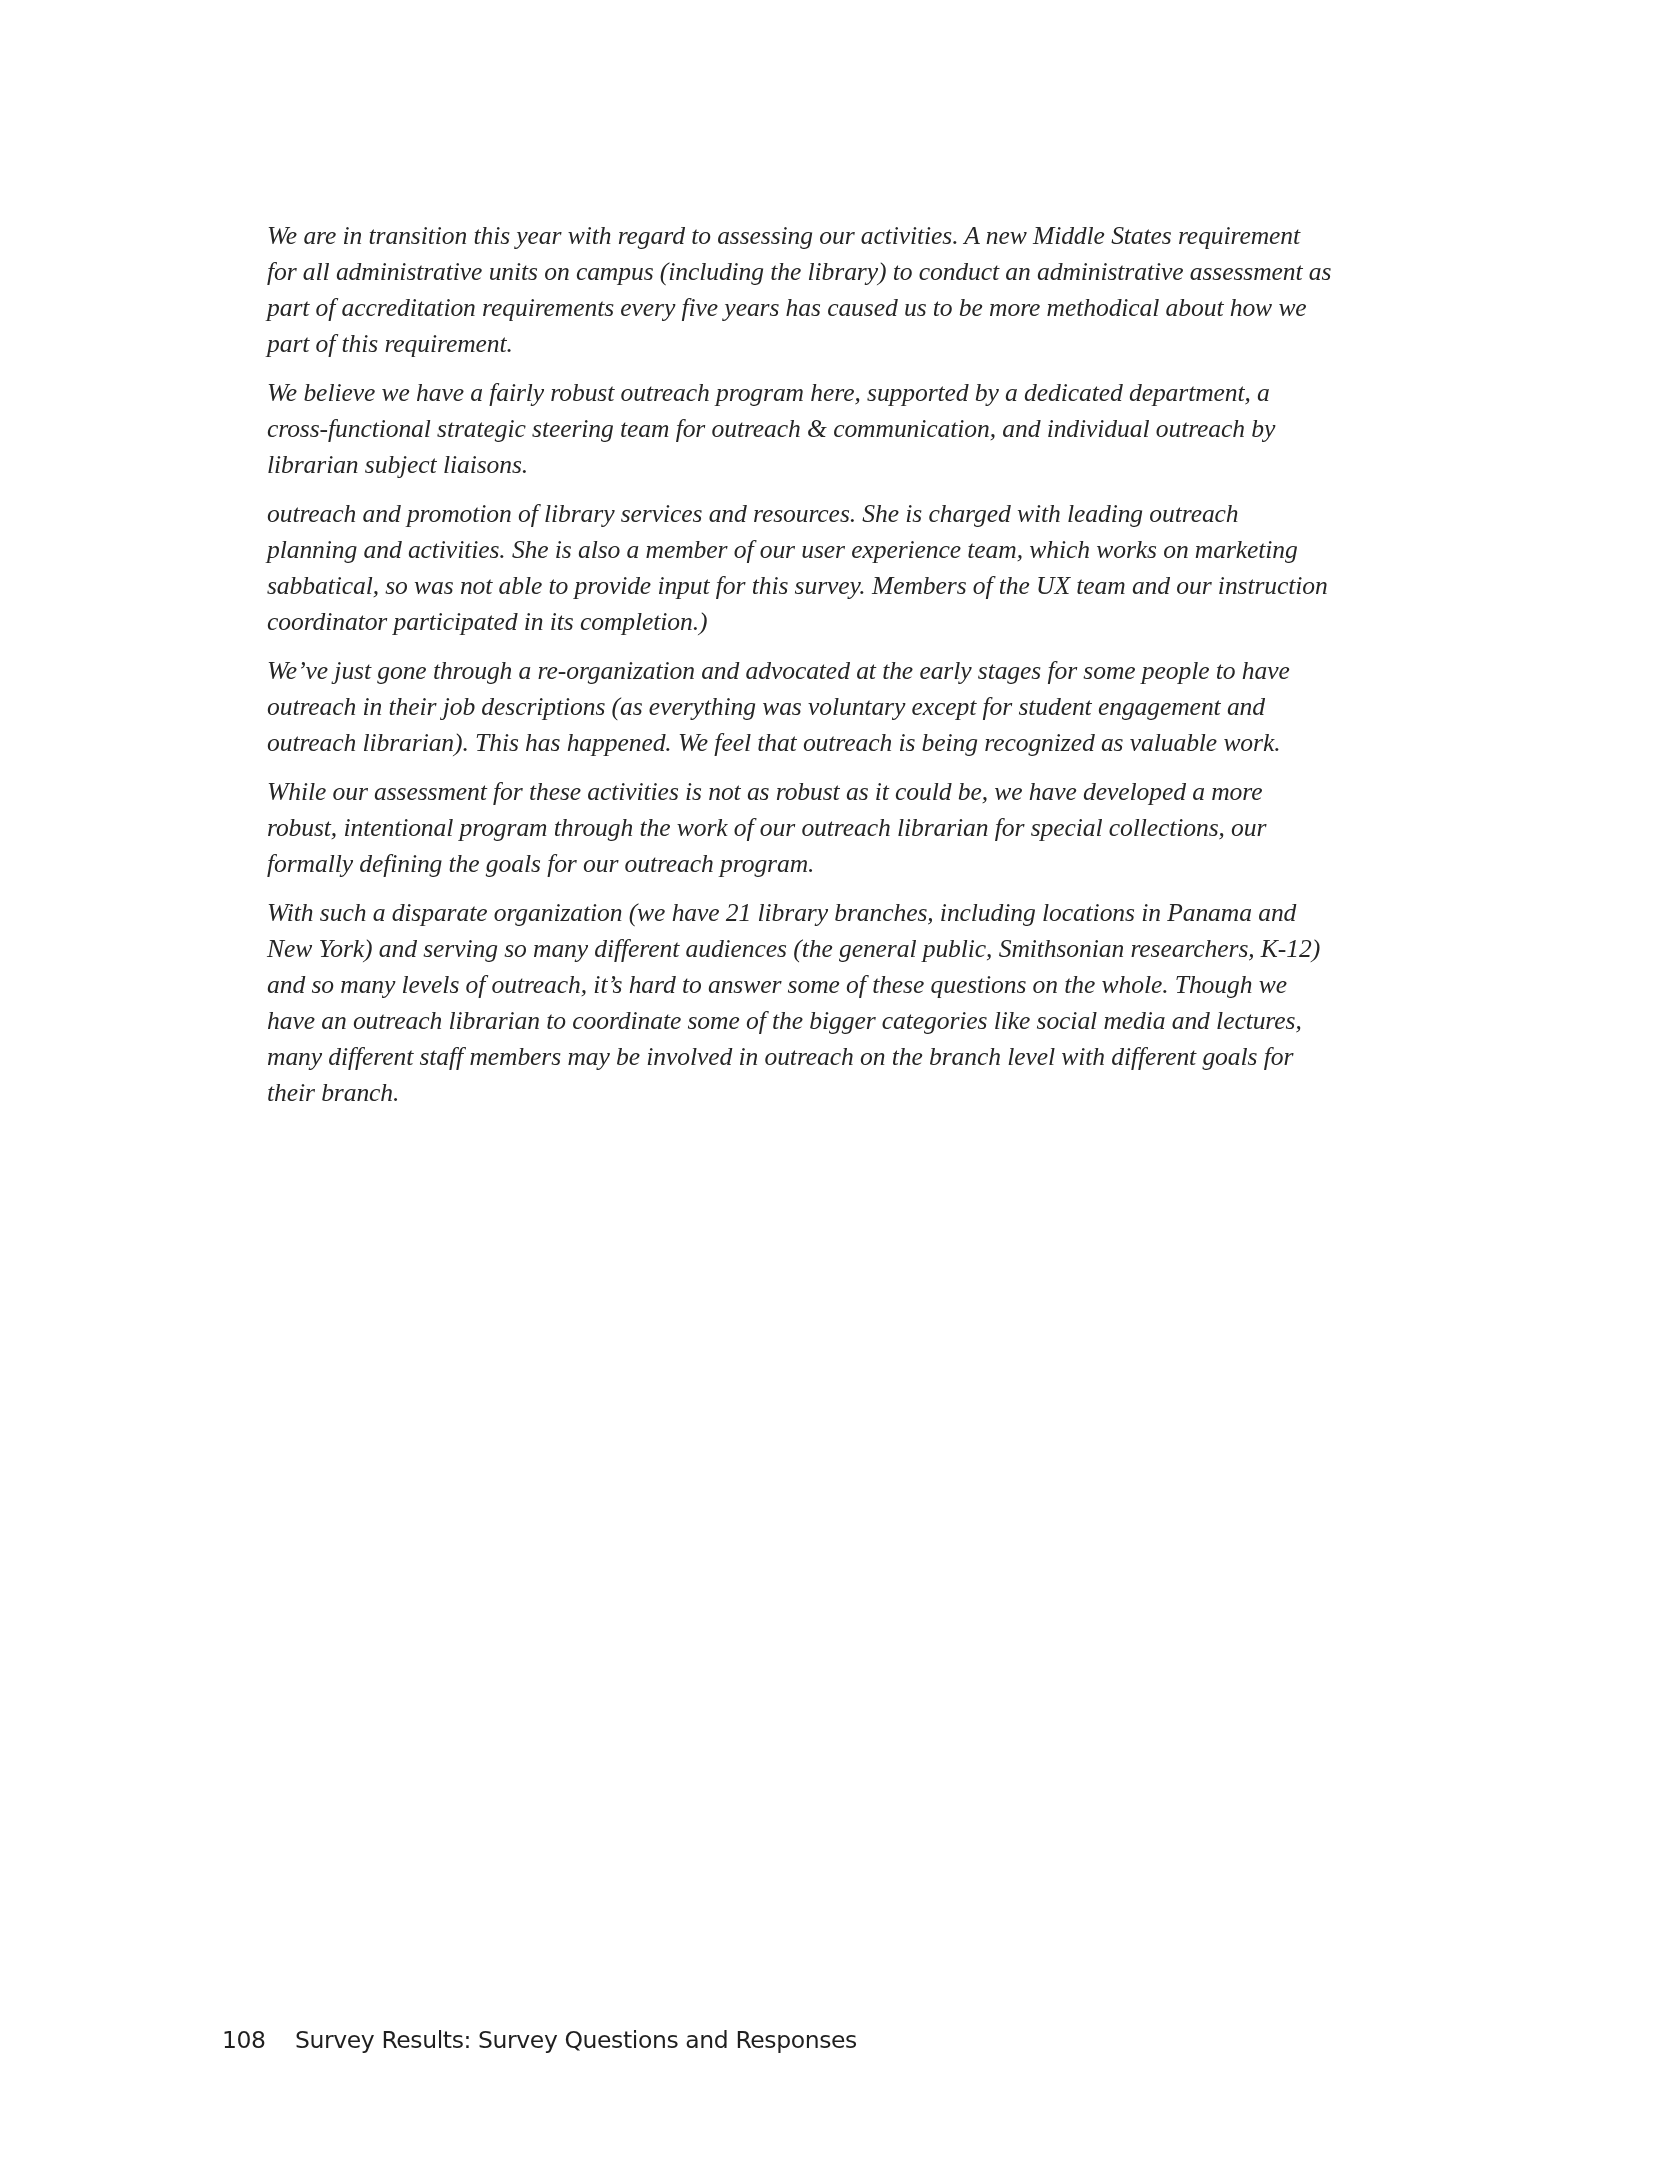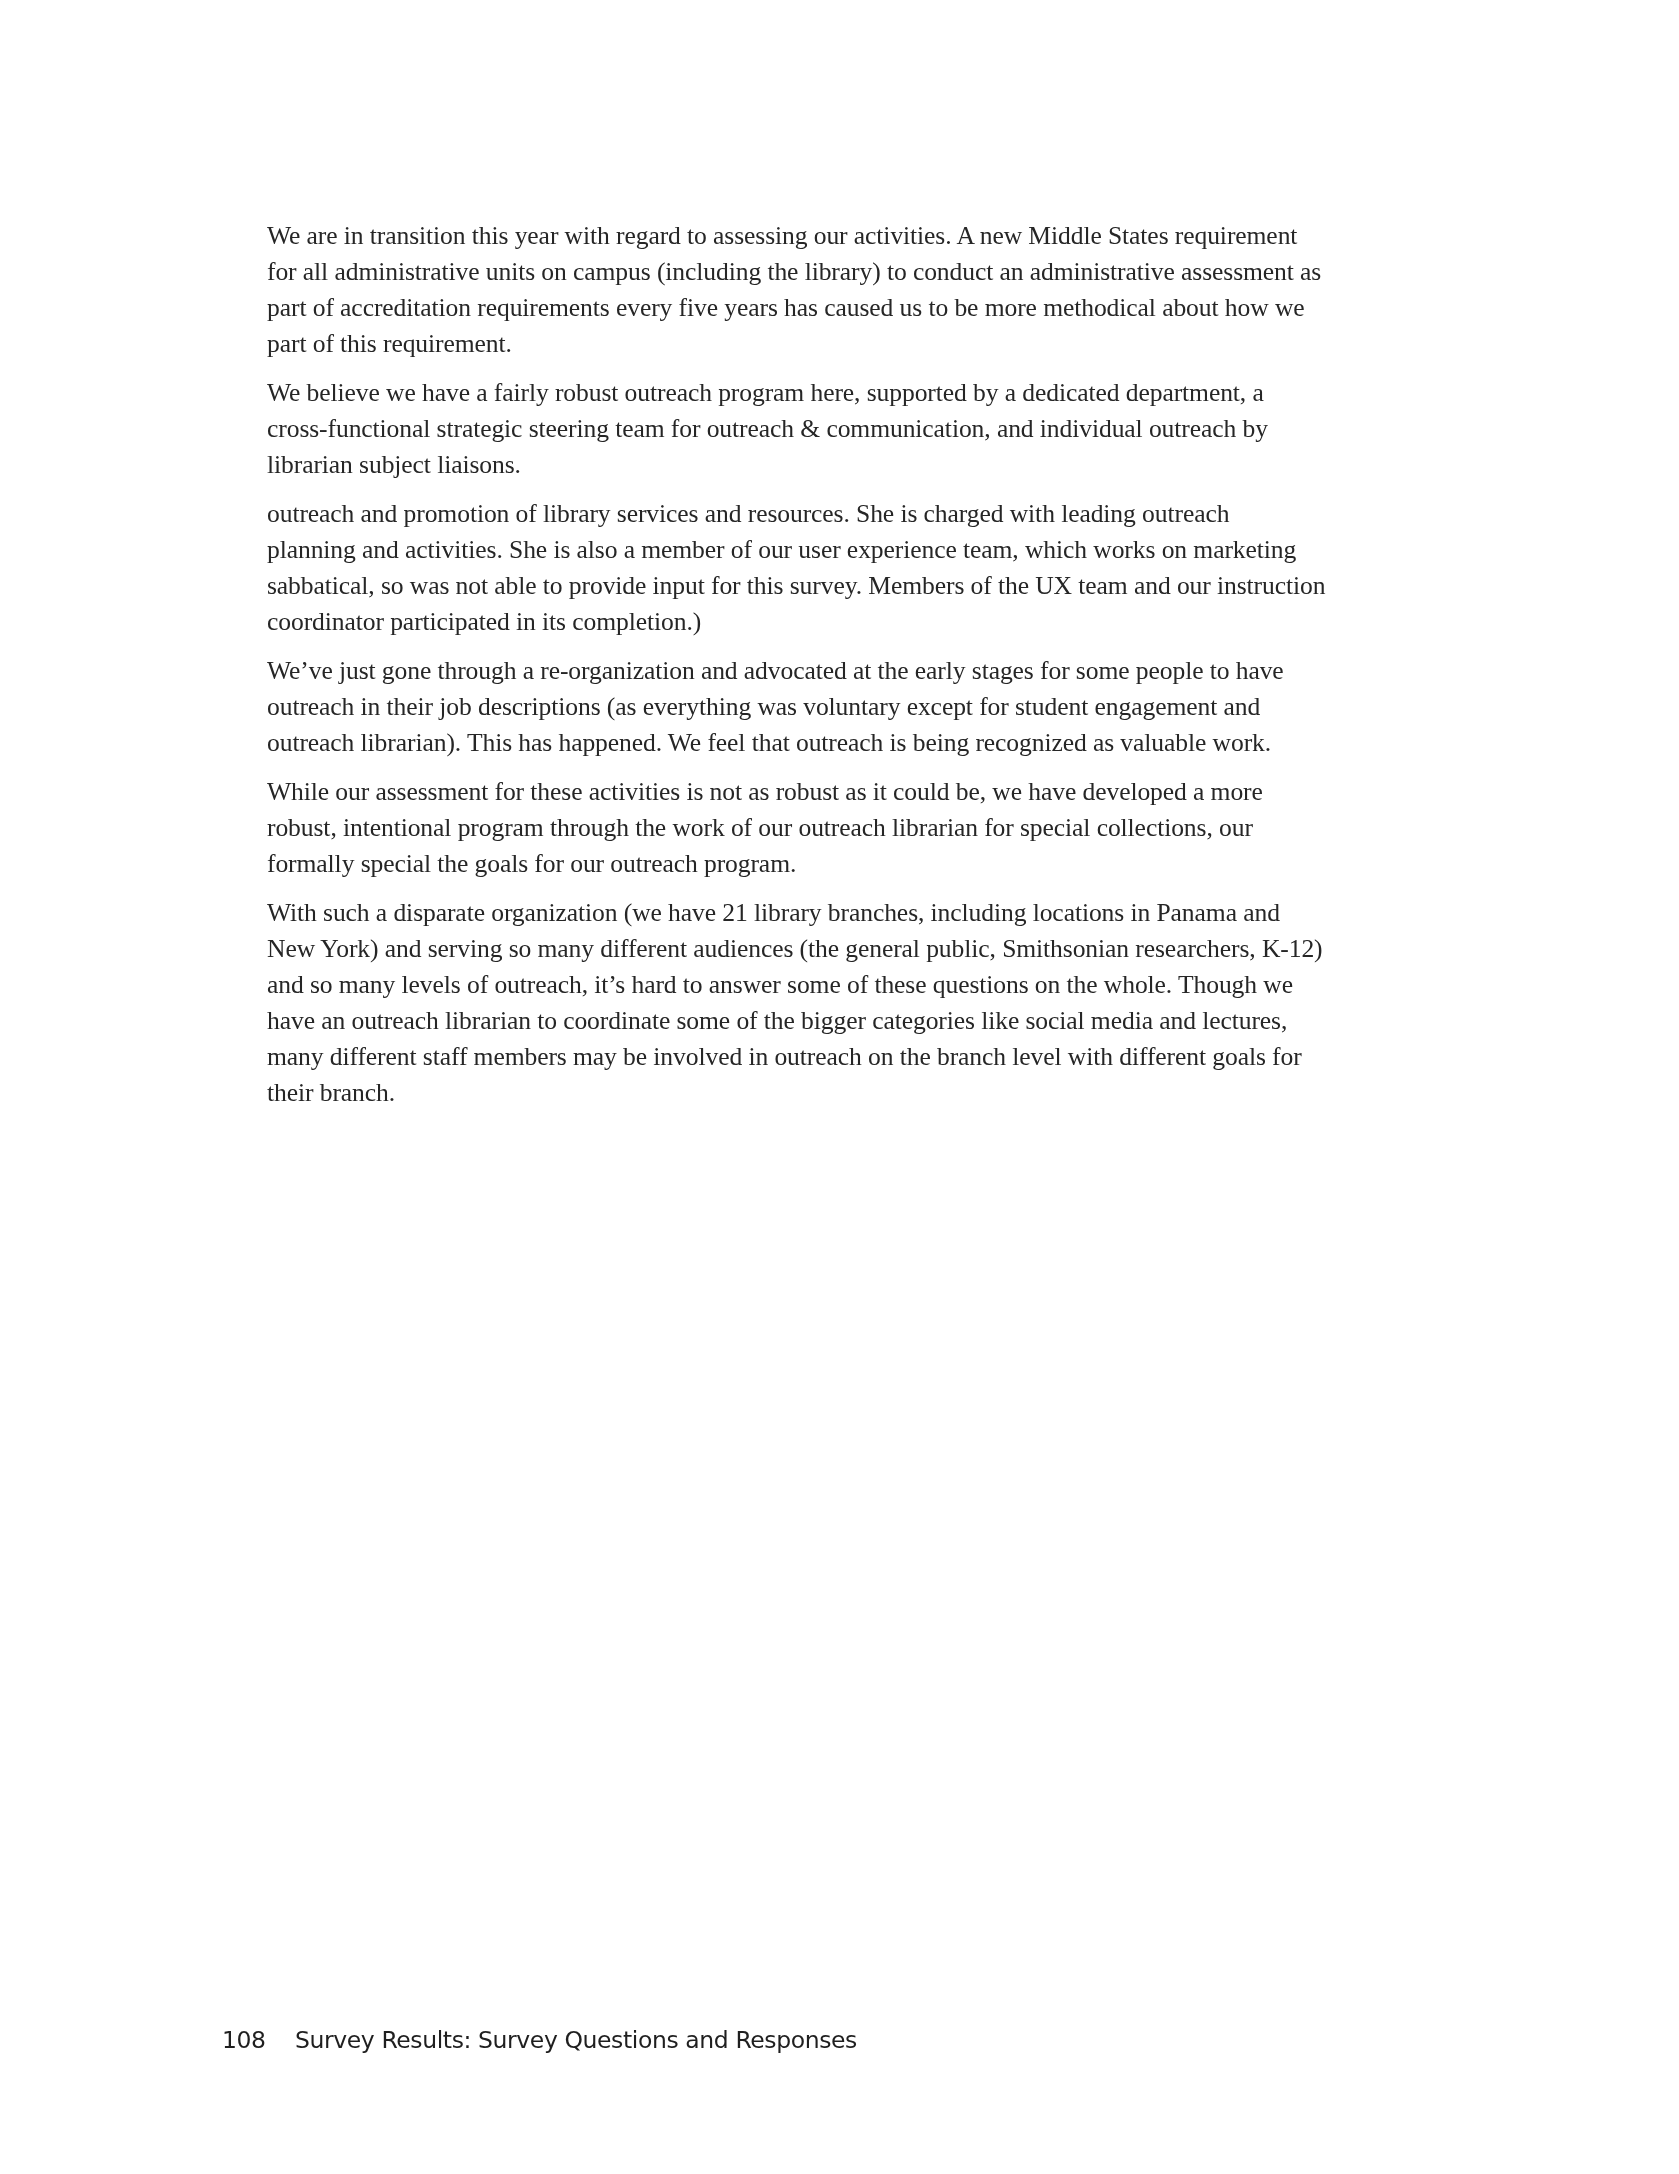--- a/index.html
+++ b/index.html
@@ -26,20 +26,21 @@
     top: 218px;
     width: 1215px;
     font-family: "Liberation Serif", "DejaVu Serif", serif;
     font-size: 25.6px;
     line-height: 36px;
     color: #262626;
     letter-spacing: -0.1px;
   }
   .para {
     margin: 0 0 13px 0;
+    font-style: italic;
   }
   .line {
     display: block;
     white-space: nowrap;
   }
   .footer {
     position: absolute;
     left: 177px;
     top: 2024px;
     font-family: "DejaVu Sans", "Liberation Sans", sans-serif;
@@ -84,21 +85,21 @@
 
     <p class="para">
       <span class="line">We’ve just gone through a re-organization and advocated at the early stages for some people to have</span>
       <span class="line">outreach in their job descriptions (as everything was voluntary except for student engagement and</span>
       <span class="line">outreach librarian). This has happened. We feel that outreach is being recognized as valuable work.</span>
     </p>
 
     <p class="para">
       <span class="line">While our assessment for these activities is not as robust as it could be, we have developed a more</span>
       <span class="line">robust, intentional program through the work of our outreach librarian for special collections, our</span>
-      <span class="line">formally special the goals for our outreach program.</span>
+      <span class="line">formally defining the goals for our outreach program.</span>
     </p>
 
     <p class="para">
       <span class="line">With such a disparate organization (we have 21 library branches, including locations in Panama and</span>
       <span class="line">New York) and serving so many different audiences (the general public, Smithsonian researchers, K-12)</span>
       <span class="line">and so many levels of outreach, it’s hard to answer some of these questions on the whole. Though we</span>
       <span class="line">have an outreach librarian to coordinate some of the bigger categories like social media and lectures,</span>
       <span class="line">many different staff members may be involved in outreach on the branch level with different goals for</span>
       <span class="line">their branch.</span>
     </p>

